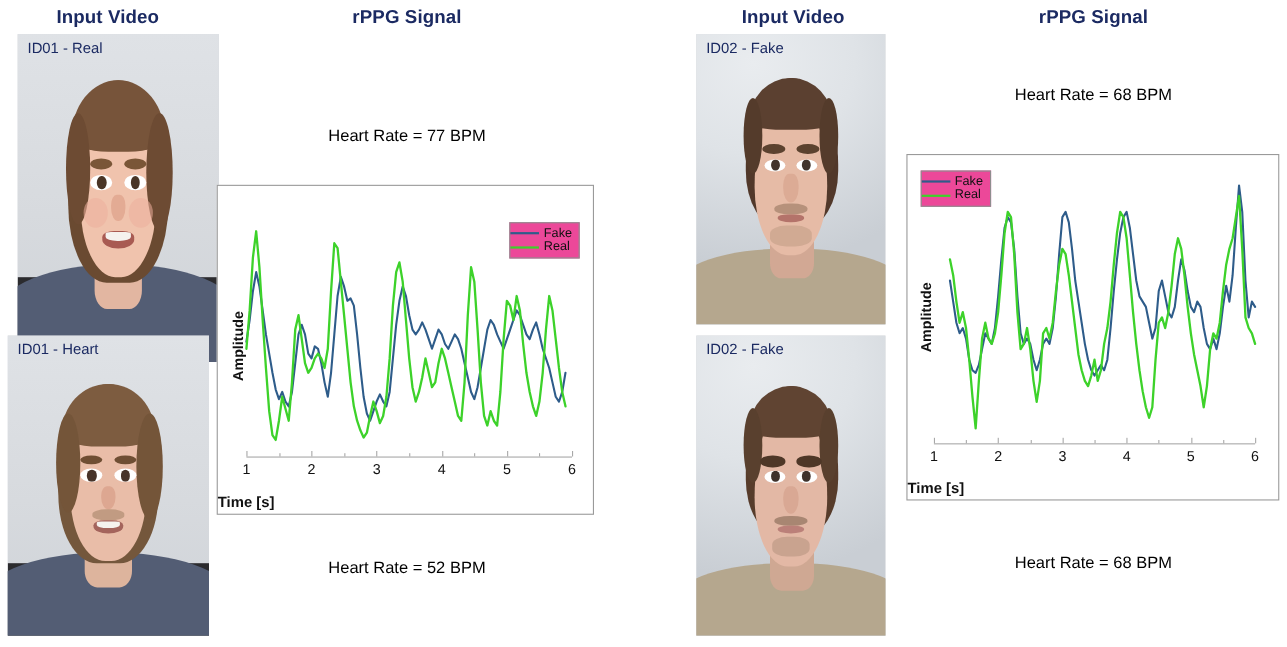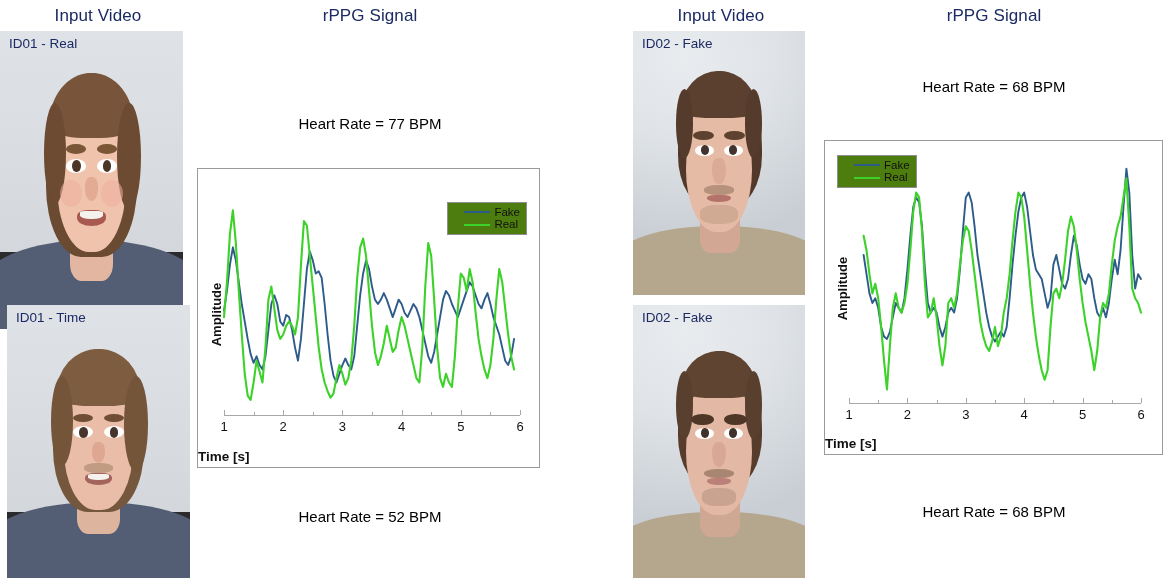--- a/index.html
+++ b/index.html
@@ -4,21 +4,21 @@
 <style>
   html,body{margin:0;padding:0;}
   body{
     width:1170px;height:588px;background:#ffffff;
     font-family:"Liberation Sans",sans-serif;
     position:relative;overflow:hidden;
   }
   .abs{position:absolute;}
 
   .col-header{
-    font-weight:normal;font-size:17px;color:#1b2a62;
+    font-weight:bold;font-size:17px;color:#1b2a62;
     text-align:center;letter-spacing:.1px;white-space:nowrap;
   }
 
   
   .video{
     position:absolute;overflow:hidden;
     background:#d5d8dc;
   }
   .video .vlabel{
     position:absolute;left:9px;top:5px;z-index:6;
@@ -61,35 +61,35 @@
     transform-origin:center center;white-space:nowrap;
   }
   .xlabel{
     position:absolute;font-weight:bold;color:#111;
     width:100%;text-align:left;white-space:nowrap;
   }
   .xtick-num{position:absolute;color:#111;white-space:nowrap;transform:translateX(-50%);}
   .axisline{position:absolute;background:#a8a8a8;}
   .tickmark{position:absolute;background:#a8a8a8;width:1px;}
   .legend{
-    position:absolute;border:1px solid #8e8e8e;background:#4d7c0f;
-    padding:3px 6px 3px 16px;line-height:1.08;
+    position:absolute;border:1px solid #8e8e8e;background:#ec4899;
+    padding:3px 6px 3px 0;line-height:1.08;
   }
   .legend .row{display:flex;align-items:center;white-space:nowrap;}
   .legend .swatch{display:inline-block;width:26px;height:0;border-top-width:2px;border-top-style:solid;margin-right:4px;}
   .legend .lbl{color:#111;}
   svg{display:block;}
 </style>
 </head>
 <body>
 
 <div class="abs col-header" style="left:0;top:6px;width:196px;">Input Video</div>
 <div class="abs col-header" style="left:200px;top:6px;width:340px;">rPPG Signal</div>
 
-<div class="video" style="left:0;top:31px;width:183px;height:298px;">
+<div class="video" style="left:16px;top:31px;width:183px;height:298px;">
   <div class="face-wrap">
     <div class="bg-plain"></div>
     <div class="backbar" style="height:26%;"></div>
 
     <div class="shoulder dark" style="height:30%;background:#535d74;border-radius:50% 50% 0 0;"></div>
 
     <div class="neck" style="left:38%;top:62%;width:24%;height:22%;background:#e2b6a1;"></div>
 
     <div class="hair" style="left:25%;top:14%;width:50%;height:62%;background:#6a4a31;"></div>
 
@@ -138,21 +138,21 @@
     </div>
     <div class="eye" style="left:53%;top:44.5%;width:11%;height:4.4%;">
       <div class="iris" style="left:28%;top:8%;width:42%;height:86%;background:#47342a;"></div>
     </div>
     <div class="nose" style="left:46.5%;top:50%;width:7%;height:8%;background:#dda791."></div>
     <div class="nose" style="left:46.5%;top:50%;width:7%;height:8%;background:#dda791;"></div>
     <div class="stache" style="left:42%;top:58%;width:16%;height:3.4%;background:#9a7a5c;opacity:.5;"></div>
     <div class="mouth" style="left:42.5%;top:61.5%;width:15%;height:4.6%;background:#a4645c;"></div>
     <div class="teeth" style="left:44%;top:61.8%;width:12%;height:2.2%;"></div>
   </div>
-  <div class="vlabel">ID01 - Time</div>
+  <div class="vlabel">ID01 - Heart</div>
 </div>
 
 <div class="abs hr-text" style="left:200px;top:115px;width:340px;">Heart Rate = 77 BPM</div>
 <div class="abs hr-text" style="left:200px;top:508px;width:340px;">Heart Rate = 52 BPM</div>
 
 <div class="chartbox" style="left:197px;top:168px;width:343px;height:300px;">
   <div class="ylabel" style="left:-22px;top:138px;width:80px;text-align:center;font-size:13px;transform:rotate(-90deg);">Amplitude</div>
   <svg class="plot" viewBox="0 0 343 300" preserveAspectRatio="none" width="343" height="300">
     <g id="left-series">
         <path d="M26.00 141.54 L28.96 121.92 L31.92 95.76 L34.88 78.32 L37.84 91.40 L40.80 113.20 L43.76 135.00 L46.72 152.44 L49.68 169.88 L52.64 185.14 L55.60 193.86 L58.56 187.32 L61.52 196.04 L64.48 200.40 L67.44 187.32 L70.40 161.16 L73.36 135.00 L76.32 126.28 L79.28 135.00 L82.24 152.44 L85.20 156.80 L88.16 145.90 L91.12 148.08 L94.08 161.16 L97.04 178.60 L100.00 191.68 L102.96 169.88 L105.92 135.00 L108.88 100.12 L111.84 82.68 L114.80 91.40 L117.76 104.48 L120.72 102.30 L123.68 108.84 L126.64 135.00 L129.60 165.52 L132.56 191.68 L135.52 206.94 L138.48 213.48 L141.44 204.76 L144.40 196.04 L147.36 189.50 L150.32 196.04 L153.28 200.40 L156.24 187.32 L159.20 156.80 L162.16 126.28 L165.12 104.48 L168.08 91.40 L171.04 100.12 L174.00 117.56 L176.96 130.64 L179.92 135.00 L182.88 130.64 L185.84 124.10 L188.80 130.64 L191.76 139.36 L194.72 148.08 L197.68 139.36 L200.64 130.64 L203.60 135.00 L206.56 143.72 L209.52 148.08 L212.48 141.54 L215.44 135.00 L218.40 139.36 L221.36 148.08 L224.32 161.16 L227.28 174.24 L230.24 187.32 L233.20 193.86 L236.16 182.96 L239.12 165.52 L242.08 148.08 L245.04 130.64 L248.00 121.92 L250.96 126.28 L253.92 135.00 L256.88 141.54 L259.84 148.08 L262.80 139.36 L265.76 130.64 L268.72 121.92 L271.68 113.20 L274.64 117.56 L277.60 126.28 L280.56 135.00 L283.52 139.36 L286.48 130.64 L289.44 124.10 L292.40 135.00 L295.36 148.08 L298.32 156.80 L301.28 165.52 L304.24 178.60 L307.20 191.68 L310.16 196.04 L313.12 187.32 L316.08 169.88 " fill="none" stroke="#2e5c8a" stroke-width="1.9" stroke-linejoin="round" stroke-linecap="round"></path>

